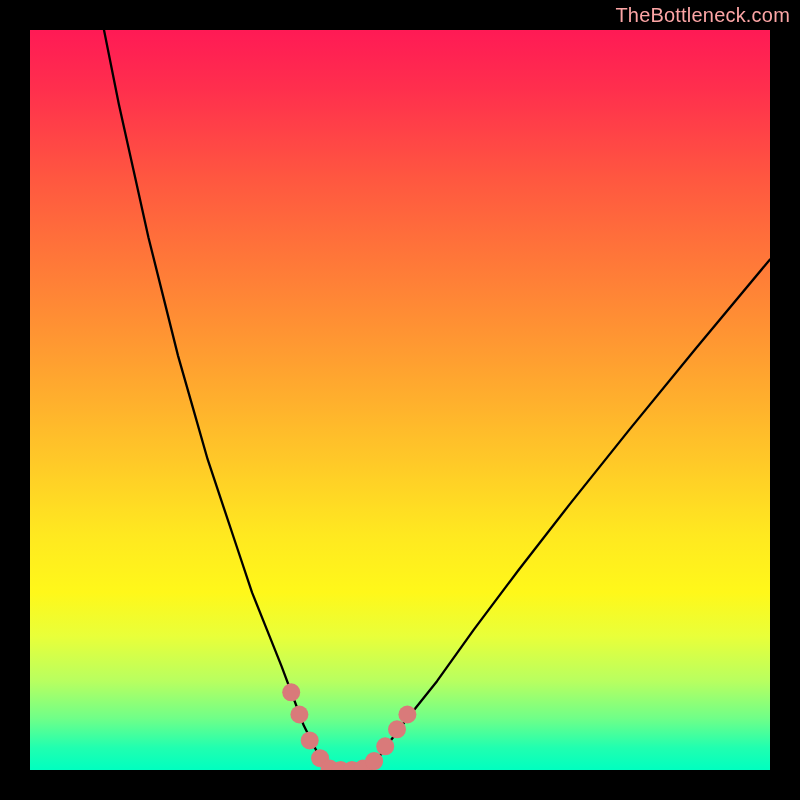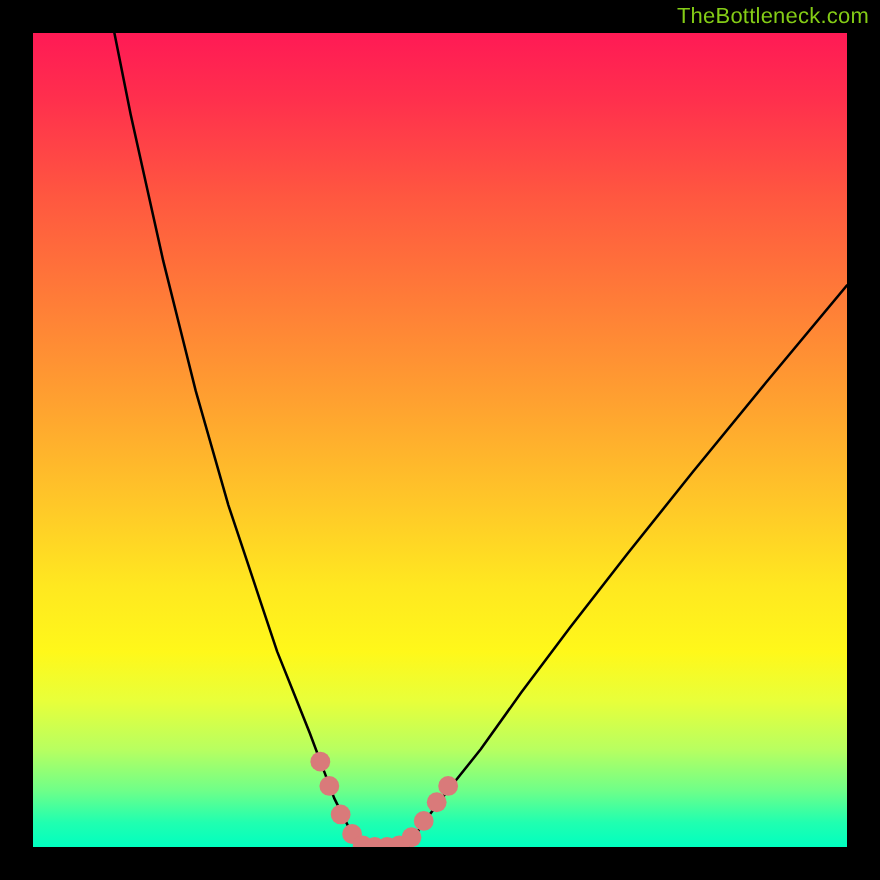--- a/index.html
+++ b/index.html
@@ -37,21 +37,21 @@
       #b8ff60 88%,
       #70ff88 93%,
       #20ffb0 97%,
       #00ffc0 100%
     );
   }
   .watermark {
     position: absolute;
     top: 4px;
     right: 10px;
-    color: #84cc16;
+    color: #fca5a5;
     font-size: 20px;
     letter-spacing: 0.2px;
     font-weight: 500;
   }
   svg.curves {
     position: absolute;
     left: 0; top: 0;
     width: 740px; height: 740px;
   }
 </style>

